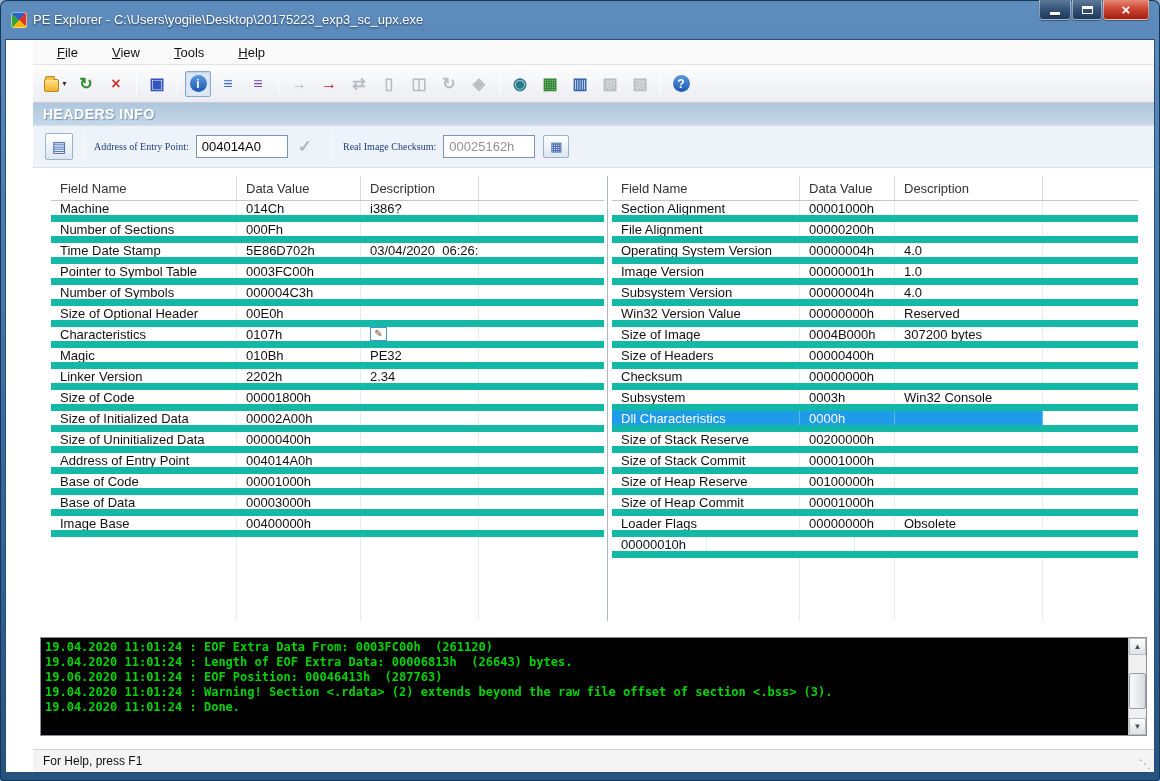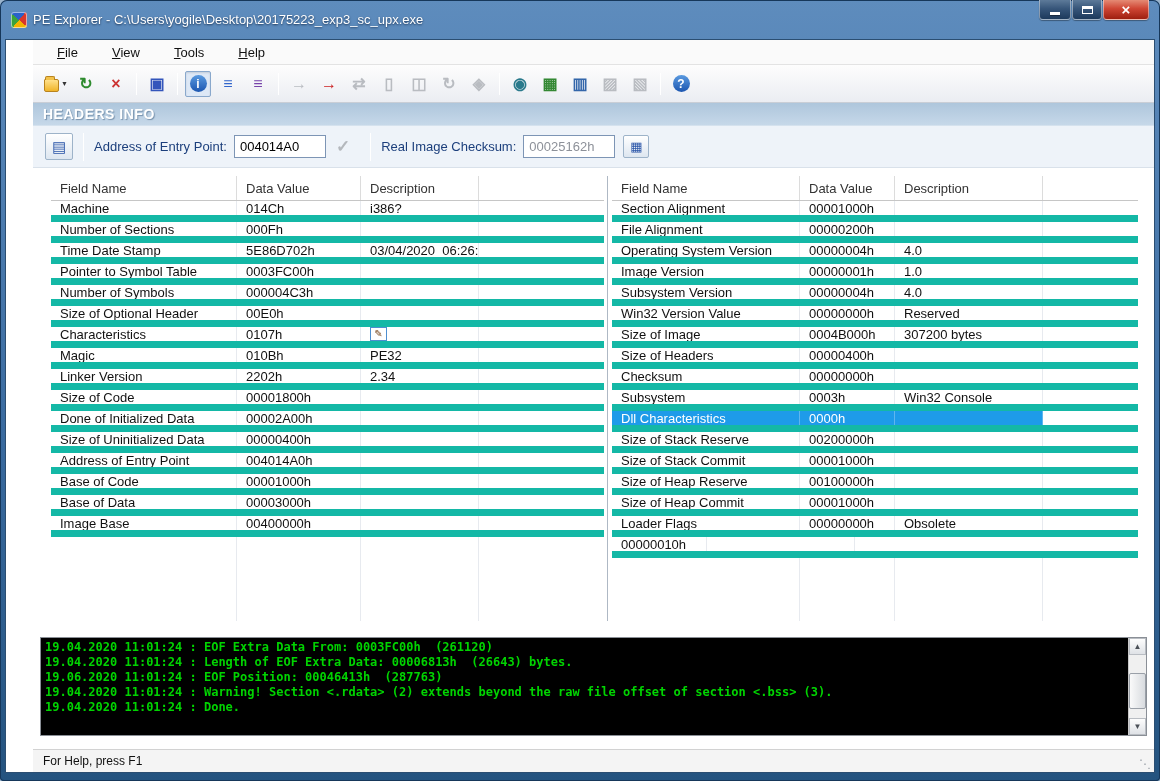--- a/index.html
+++ b/index.html
@@ -64,21 +64,21 @@
     display:flex;align-items:center;padding-left:10px;flex:0 0 auto;border-bottom:1px solid #d5e2ee;}
   .headersbar span{color:#fff;font-size:14px;font-weight:bold;letter-spacing:.5px;
     text-shadow:1px 1px 1px rgba(90,120,150,.7);}
 
   .entrybar{height:42px;background:#eef3f9;border-bottom:1px solid #d9e1ea;
     display:flex;align-items:center;padding-left:12px;flex:0 0 auto;}
   .toolbtn{width:28px;height:27px;border:1px solid #9db3c9;border-radius:2px;
     background:linear-gradient(180deg,#ffffff,#dde6f0);display:flex;align-items:center;justify-content:center;}
   .pgico{font-size:15px;color:#2a55a8;}
   .vsep{width:1px;height:28px;background:#c3cdd9;border-right:1px solid #fff;margin:0 10px;}
-  .elabel{font-size:13px;color:#1c3f7c;margin-right:7px;white-space:nowrap;}
+  .elabel{font-size:10px;color:#1c3f7c;margin-right:7px;white-space:nowrap;font-family:Liberation Serif, serif;}
   .ebox{width:92px;height:23px;border:1px solid #7d95b5;background:#fff;font-size:13px;
     font-family:"Liberation Sans",sans-serif;padding:1px 5px;color:#000;}
   .ebox.gray{color:#8d9199;}
   .chk{color:#b4b8bd;font-size:17px;font-weight:bold;margin:0 10px 0 10px;}
   .calcbtn{width:26px;height:23px;margin-left:8px;border:1px solid #9db3c9;border-radius:2px;
     background:linear-gradient(180deg,#ffffff,#dde6f0);display:flex;align-items:center;justify-content:center;
     font-size:13px;color:#2a55a8;}
 
   
   .main{flex:1;background:#fff;display:flex;align-items:flex-start;padding:8px 16px 0 18px;overflow:hidden;}
@@ -300,21 +300,21 @@
             <div class="cell c2">2.34</div>
             <div class="cell cf"></div>
           </div>
           <div class="trow">
             <div class="cell c0">Size of Code</div>
             <div class="cell c1">00001800h</div>
             <div class="cell c2"></div>
             <div class="cell cf"></div>
           </div>
           <div class="trow">
-            <div class="cell c0">Done of Initialized Data</div>
+            <div class="cell c0">Size of Initialized Data</div>
             <div class="cell c1">00002A00h</div>
             <div class="cell c2"></div>
             <div class="cell cf"></div>
           </div>
           <div class="trow">
             <div class="cell c0">Size of Uninitialized Data</div>
             <div class="cell c1">00000400h</div>
             <div class="cell c2"></div>
             <div class="cell cf"></div>
           </div>

